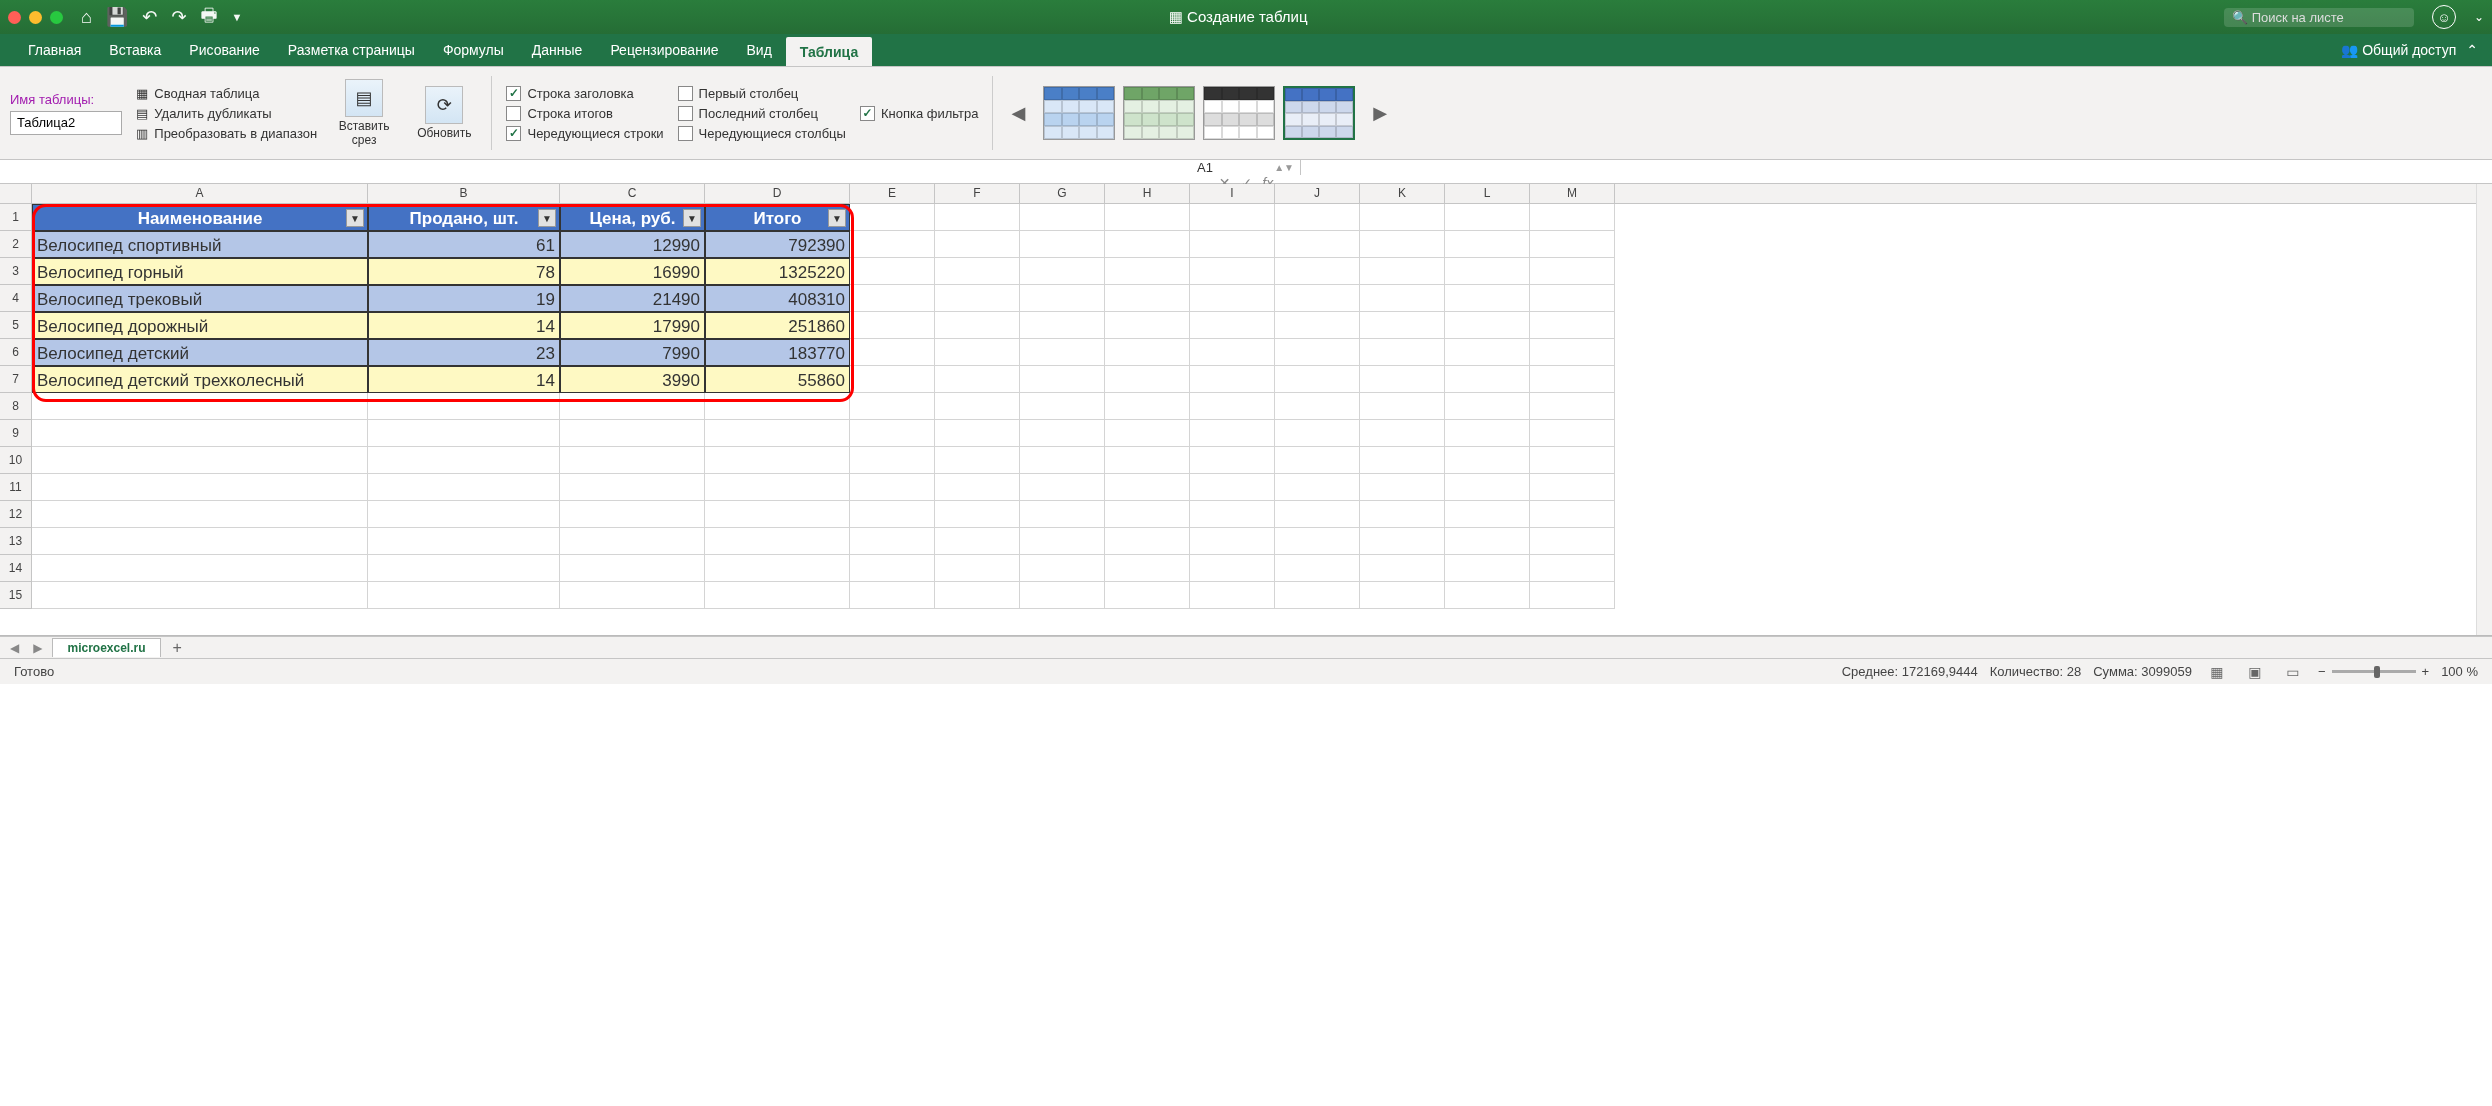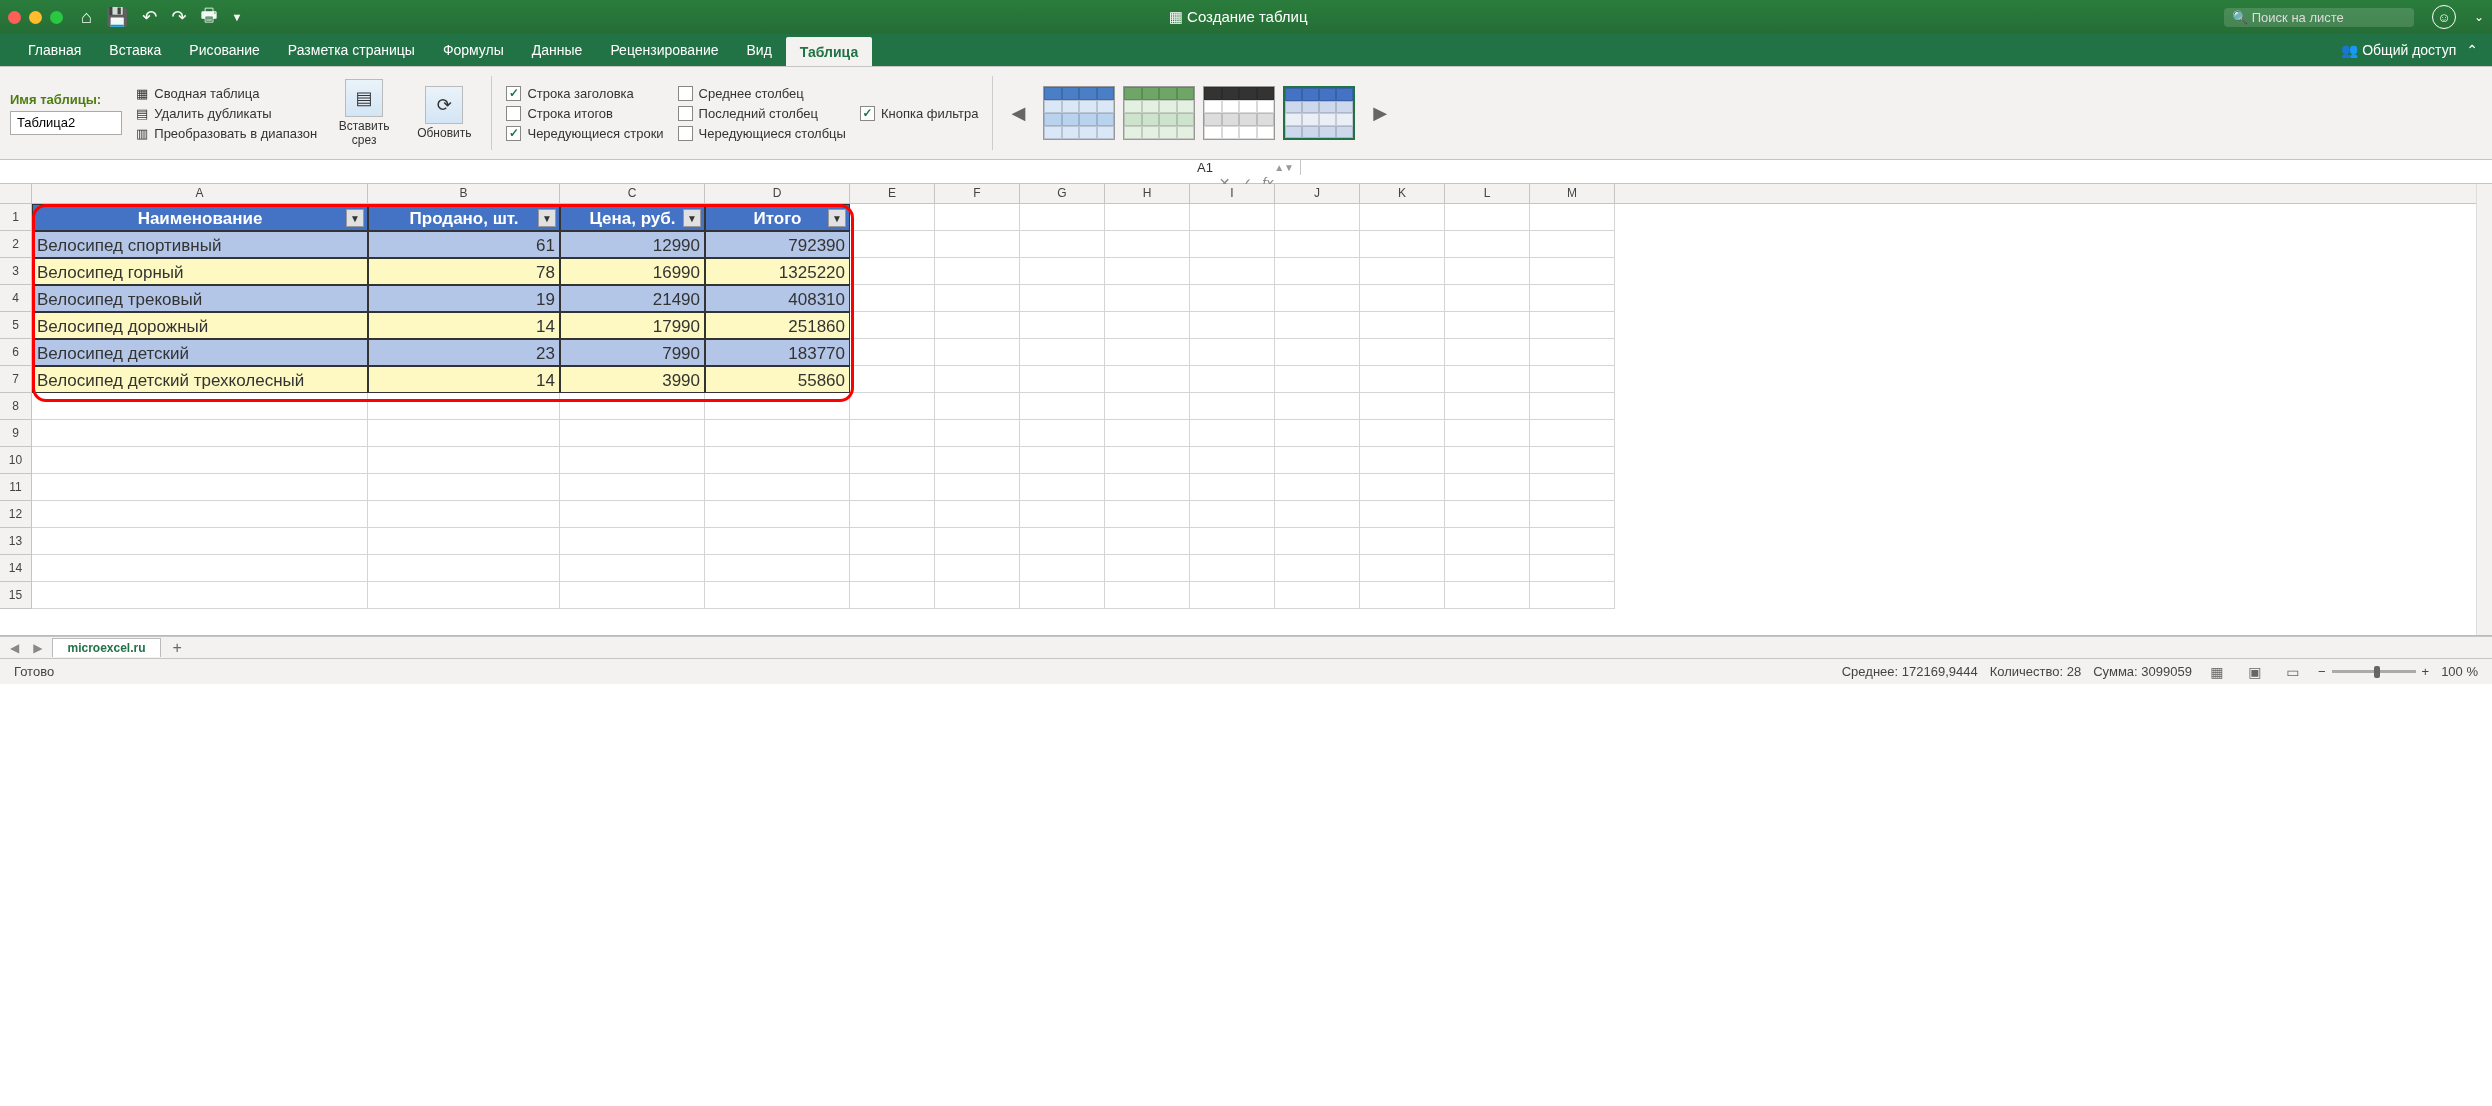--- a/index.html
+++ b/index.html
@@ -20,21 +20,21 @@
 
 .tabbar { height: 32px; background: #217346; display: flex; align-items: stretch; padding: 0 14px; color: #fff; }
 .tab { padding: 0 14px; display: flex; align-items: center; font-size: 14px; cursor: default; }
 .tab.active { background: #f3f2f1; color: #217346; font-weight: 600; border-radius: 2px 2px 0 0; margin-top: 3px; }
 .tab-right { margin-left: auto; display: flex; align-items: center; gap: 10px; font-size: 14px; }
 
 
 .ribbon { height: 94px; background: #f3f2f1; border-bottom: 1px solid #c5c5c5; border-top: 1px solid #c5c5c5; display: flex; align-items: center; padding: 4px 10px; gap: 14px; }
 .rgroup { display: flex; flex-direction: column; gap: 4px; }
 .rinput { width: 112px; height: 24px; border: 1px solid #aaa; padding: 2px 6px; font-size: 13px; background: #fff; }
-.rlabel { font-size: 13px; color: #4d7c0f; font-weight: bold; }
+.rlabel { font-size: 13px; color: #a21caf; }
 .rlist { display: flex; flex-direction: column; gap: 5px; font-size: 13px; }
 .rlist-item { display: flex; align-items: center; gap: 6px; cursor: default; }
 .riconbtn { display: flex; flex-direction: column; align-items: center; gap: 2px; font-size: 12px; text-align: center; padding: 0 6px; }
 .riconbig { width: 38px; height: 38px; border: 1px solid #bbb; background: linear-gradient(#eaf3fa,#d3e5f4); display:flex;align-items:center;justify-content:center;font-size:18px; }
 .chk { display: flex; gap: 6px; align-items: center; font-size: 13px; }
 .chkbox { width: 15px; height: 15px; border: 1px solid #888; background: #fff; display: flex; align-items: center; justify-content: center; font-size: 12px; color: #217346; font-weight:bold; }
 .sep { width: 1px; background: #ccc; height: 74px; }
 .styles { display: flex; gap: 8px; align-items: center; }
 .style-th { width: 72px; height: 54px; border: 1px solid #999; background: #fff; display: flex; flex-direction: column; }
 .style-th.sel { border: 2px solid #217346; }
@@ -169,21 +169,21 @@
         <span>Строка итогов</span>
       </div>
     <div class="chk">
         <div class="chkbox">✓</div>
         <span>Чередующиеся строки</span>
       </div>
   </div>
   <div class="rlist">
     <div class="chk">
         <div class="chkbox"></div>
-        <span>Среднее столбец</span>
+        <span>Первый столбец</span>
       </div>
     <div class="chk">
         <div class="chkbox"></div>
         <span>Последний столбец</span>
       </div>
     <div class="chk">
         <div class="chkbox"></div>
         <span>Чередующиеся столбцы</span>
       </div>
   </div>

